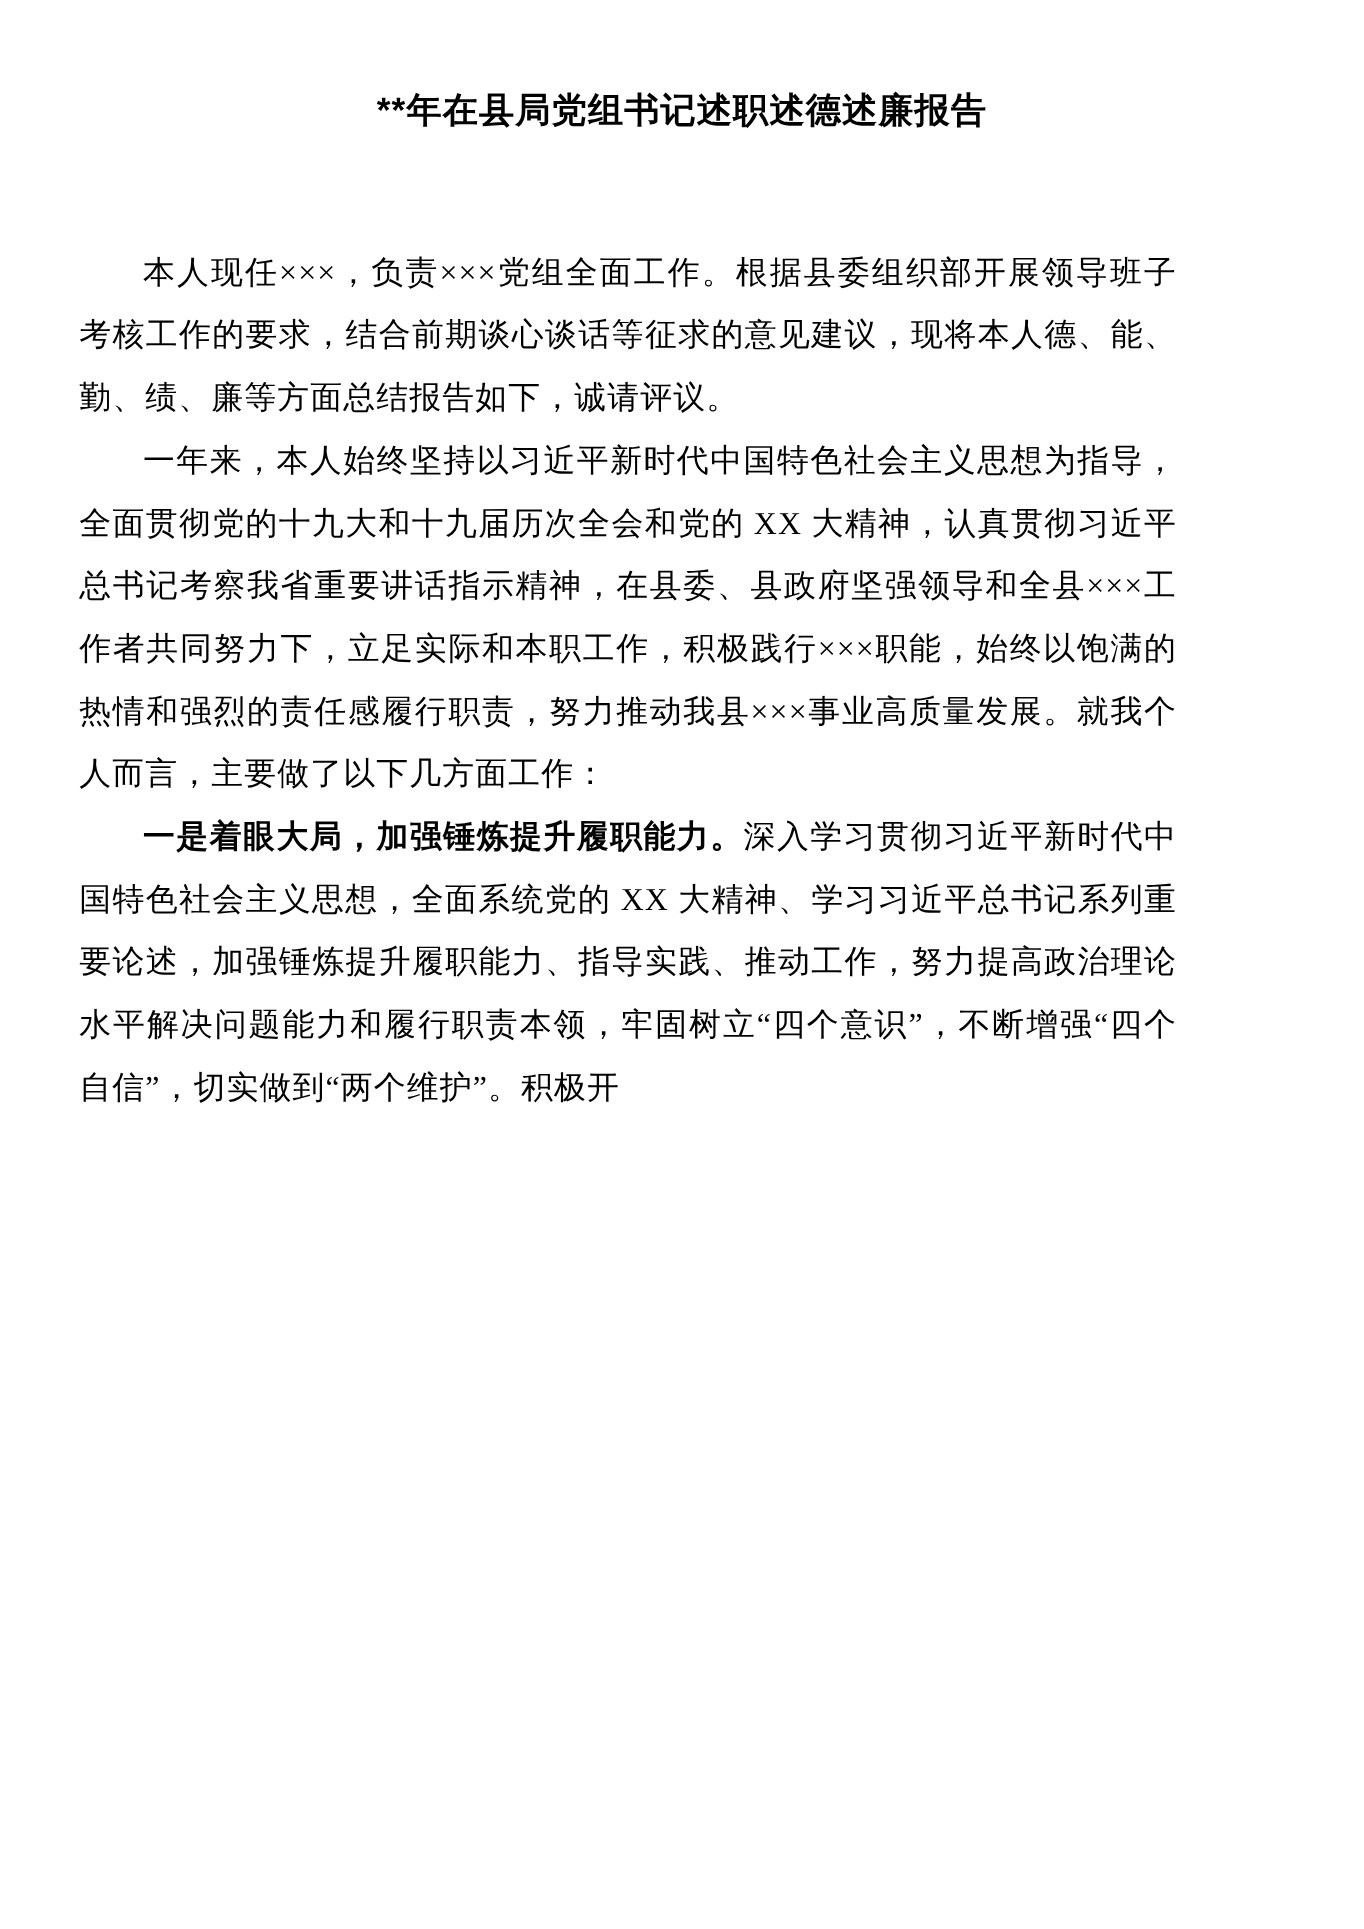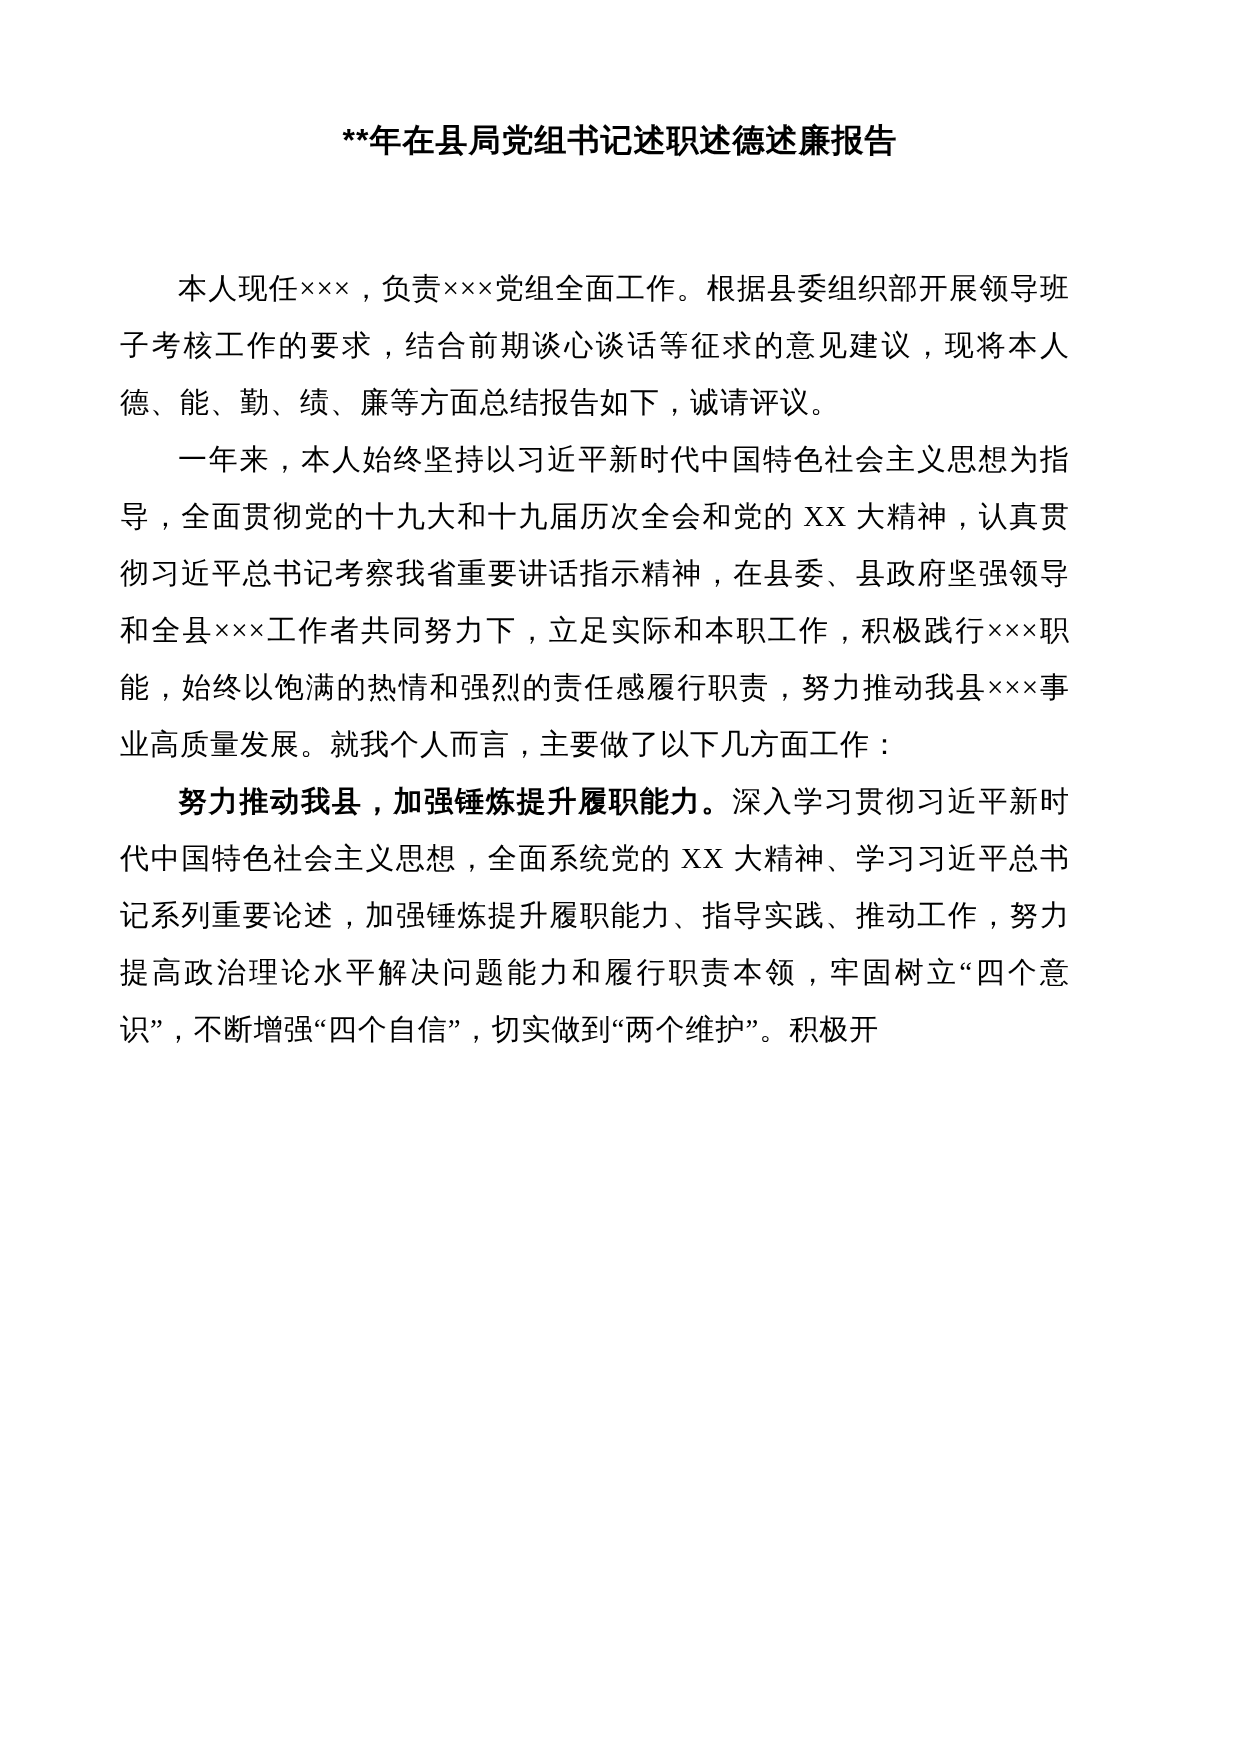--- a/index.html
+++ b/index.html
@@ -10,32 +10,32 @@
     width: 1240px;
     height: 1754px;
     margin: 0 auto;
     background: #ffffff;
     color: #000000;
     overflow: hidden;
     font-family: "Liberation Serif", "DejaVu Serif", serif;
   }
 
   .doc-title {
-    padding-top: 120px;
+    padding-top: 80px;
     text-align: center;
     font-size: 32px;
     line-height: 40px;
     font-weight: bold;
     letter-spacing: 1px;
     color: #000000;
     font-family: "Liberation Sans", "DejaVu Sans", sans-serif;
   }
 
   .doc-body {
-    margin: 100px 170px 0 120px;
+    margin: 100px 170px 0 72px;
     font-size: 29px;
     line-height: 57px;
     text-align: justify;
     color: #000000;
   }
 
   .doc-paragraph {
     text-indent: 2em;
     letter-spacing: 1px;
   }
@@ -47,15 +47,15 @@
 </style>
 </head>
 <body>
 
 <div class="page">
   <h1 class="doc-title">**年在县局党组书记述职述德述廉报告</h1>
 
   <div class="doc-body" id="paragraphs">
       <p class="doc-paragraph"><span>本人现任×××，负责×××党组全面工作。根据县委组织部开展领导班子考核工作的要求，结合前期谈心谈话等征求的意见建议，现将本人德、能、勤、绩、廉等方面总结报告如下，诚请评议。</span></p>
       <p class="doc-paragraph"><span>一年来，本人始终坚持以习近平新时代中国特色社会主义思想为指导，全面贯彻党的十九大和十九届历次全会和党的 XX 大精神，认真贯彻习近平总书记考察我省重要讲话指示精神，在县委、县政府坚强领导和全县×××工作者共同努力下，立足实际和本职工作，积极践行×××职能，始终以饱满的热情和强烈的责任感履行职责，努力推动我县×××事业高质量发展。就我个人而言，主要做了以下几方面工作：</span></p>
-      <p class="doc-paragraph"><span class="lead">努力推动我县，加强锤炼提升履职能力。</span><span>深入学习贯彻习近平新时代中国特色社会主义思想，全面系统党的 XX 大精神、学习习近平总书记系列重要论述，加强锤炼提升履职能力、指导实践、推动工作，努力提高政治理论水平解决问题能力和履行职责本领，牢固树立“四个意识”，不断增强“四个自信”，切实做到“两个维护”。积极开</span></p>
+      <p class="doc-paragraph"><span class="lead">一是着眼大局，加强锤炼提升履职能力。</span><span>深入学习贯彻习近平新时代中国特色社会主义思想，全面系统党的 XX 大精神、学习习近平总书记系列重要论述，加强锤炼提升履职能力、指导实践、推动工作，努力提高政治理论水平解决问题能力和履行职责本领，牢固树立“四个意识”，不断增强“四个自信”，切实做到“两个维护”。积极开</span></p>
     </div>
 </div>
 
 </body></html>

